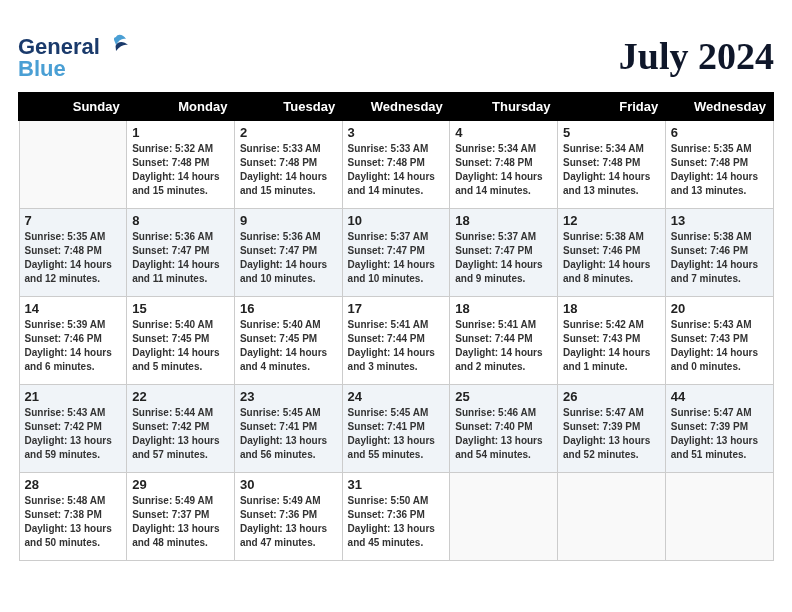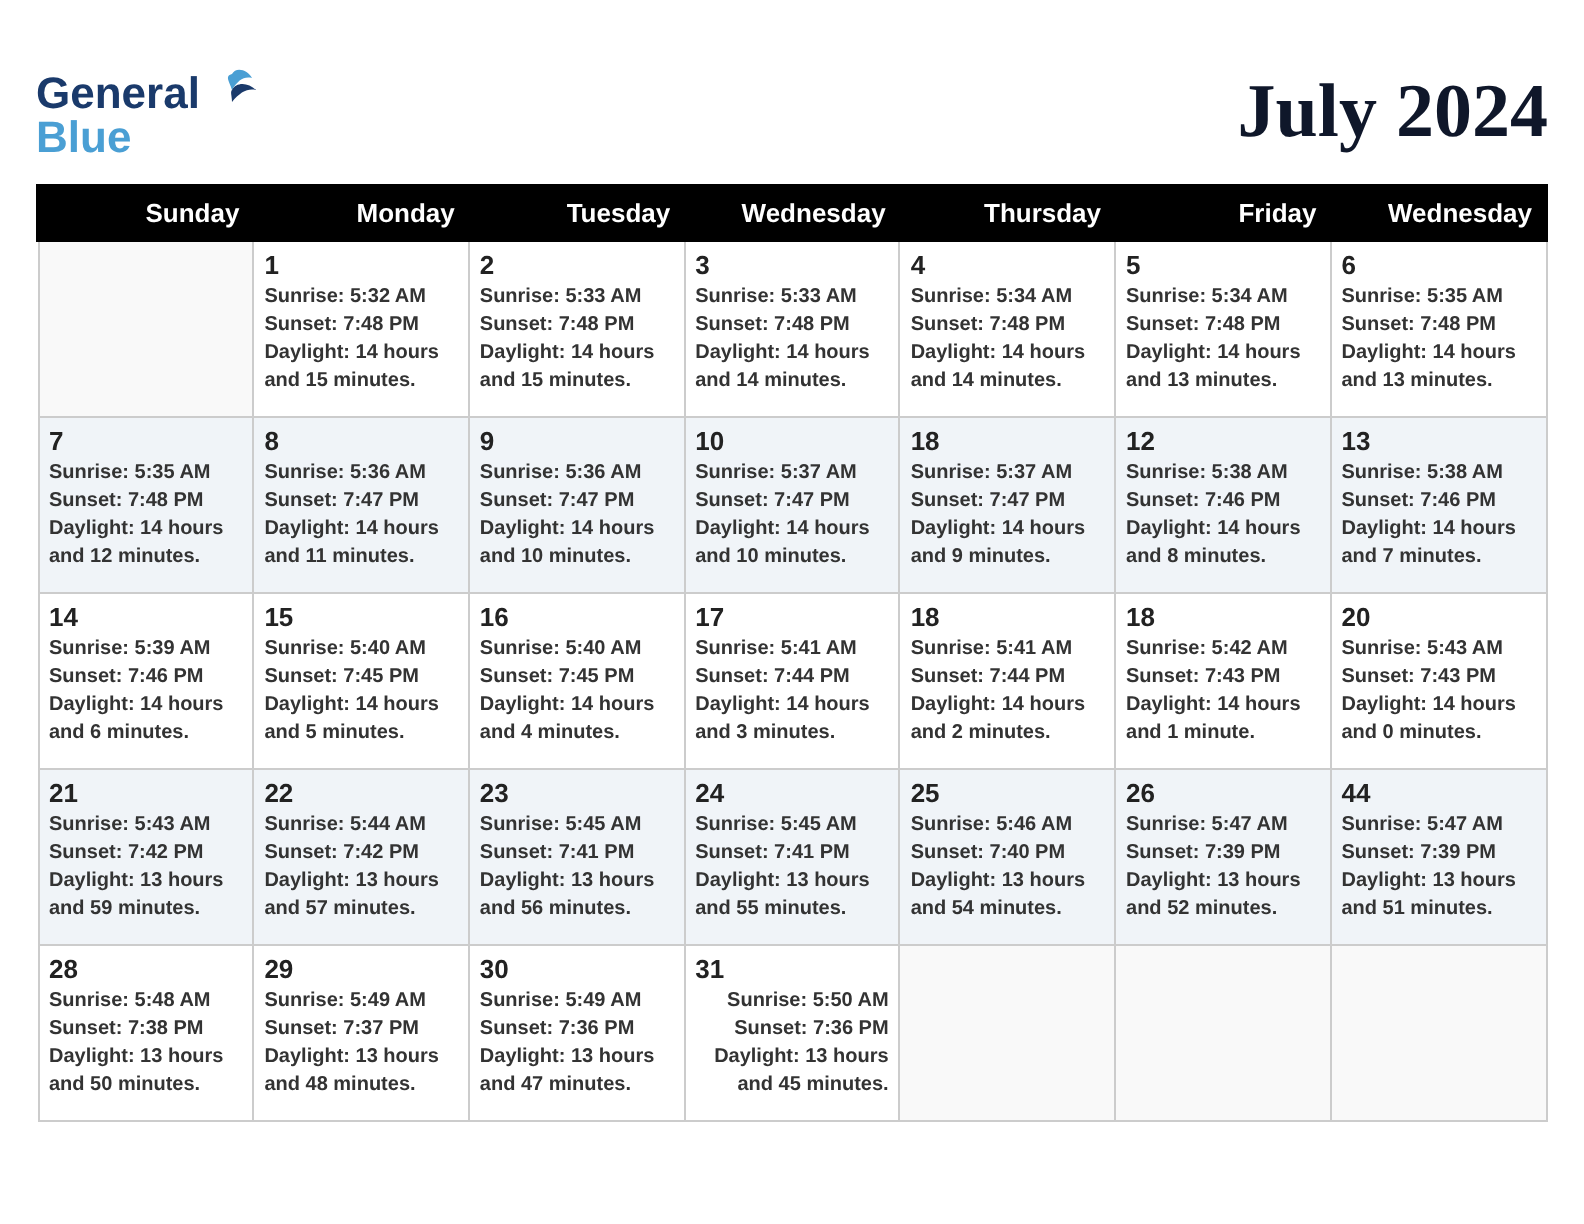--- a/index.html
+++ b/index.html
@@ -335,21 +335,21 @@
           </td>
           <td>
             <span class="day-num">30</span>
             <div class="day-info" style="white-space: pre-line;">Sunrise: 5:49 AM
 Sunset: 7:36 PM
 Daylight: 13 hours
 and 47 minutes.</div>
           </td>
           <td>
             <span class="day-num">31</span>
-            <div class="day-info" style="white-space: pre-line; text-align: right;">Sunrise: 5:50 AM
+            <div class="day-info" style="white-space: pre-line;">Sunrise: 5:50 AM
 Sunset: 7:36 PM
 Daylight: 13 hours
 and 45 minutes.</div>
           </td>
           <td class="empty-cell"></td>
           <td class="empty-cell"></td>
           <td class="empty-cell"></td>
         </tr>
       </tbody>
   </table>

